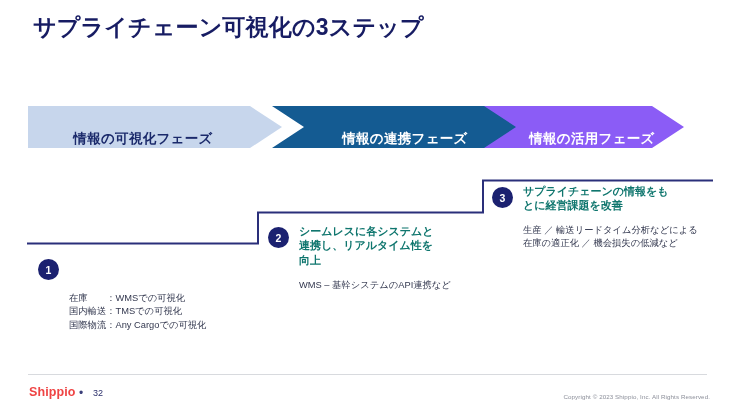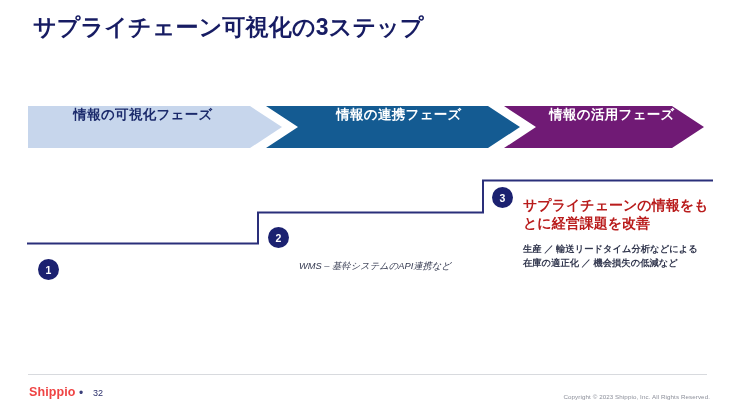--- a/index.html
+++ b/index.html
@@ -50,21 +50,21 @@
     left: 0;
     top: 106px;
     width: 734px;
     height: 44px;
   }
   .chev {
     position: absolute;
     top: 0;
     height: 42px;
     display: flex;
-    align-items: flex-start;
+    align-items: flex-end;
     justify-content: center;
   }
   .chev-label {
     font-size: 13.5px;
     font-weight: bold;
     white-space: nowrap;
     letter-spacing: 0.3px;
     position: relative;
     z-index: 2;
   }
@@ -72,34 +72,34 @@
     left: 28px;
     width: 254px;
     background: #c7d6ec;
     clip-path: polygon(0 0, 222px 0, 254px 50%, 222px 100%, 0 100%);
   }
   .chev-1 .chev-label {
     color: #1b2a6b;
     margin-right: 24px;
   }
   .chev-2 {
-    left: 266px;
+    left: 272px;
     width: 254px;
     background: #145b92;
     clip-path: polygon(0 0, 222px 0, 254px 50%, 222px 100%, 0 100%, 32px 50%);
   }
   .chev-2 .chev-label {
     color: #ffffff;
     margin-right: 10px;
     margin-left: 22px;
   }
   .chev-3 {
-    left: 504px;
+    left: 484px;
     width: 200px;
-    background: #701a75;
+    background: #8b5cf6;
     clip-path: polygon(0 0, 168px 0, 200px 50%, 168px 100%, 0 100%, 32px 50%);
   }
   .chev-3 .chev-label {
     color: #ffffff;
     margin-right: 6px;
     margin-left: 22px;
   }
 
   
   .stair {
@@ -128,42 +128,41 @@
     color: #ffffff;
     font-size: 10.5px;
     font-weight: bold;
     display: flex;
     align-items: center;
     justify-content: center;
     margin-top: 3px;
   }
   .step-title {
     margin-left: 10px;
-    font-size: 14px;
+    font-size: 11px;
     font-weight: bold;
     line-height: 1.30;
-    color: #b91c1c;
-    margin-top: 12px;
+    color: #0f766e;
   }
   .step-detail {
     font-size: 9.3px;
     line-height: 1.45;
     color: #33384f;
     font-weight: normal;
     white-space: pre-line;
   }
 
   #step-1 { left: 38px; top: 256px; width: 215px; }
   #step-1 .step-detail { margin-left: 31px; margin-top: 12px; }
 
   #step-2 { left: 268px; top: 224px; width: 212px; }
-  #step-2 .step-detail { margin-left: 31px; margin-top: 12px; font-style: italic; }
+  #step-2 .step-detail { margin-left: 31px; margin-top: 12px; }
 
   #step-3 { left: 492px; top: 184px; width: 222px; }
-  #step-3 .step-detail { margin-left: 31px; margin-top: 11px; font-weight: bold; }
+  #step-3 .step-detail { margin-left: 31px; margin-top: 11px; }
 
   
   .footer-rule {
     position: absolute;
     left: 28px;
     top: 374px;
     width: 679px;
     height: 1px;
     background: #d8dade;
   }
@@ -221,25 +220,31 @@
   </div>
 
   <svg class="stair" viewBox="0 0 734 412" width="734" height="412" aria-hidden="true">
     <path d="M 28 243.5 L 258 243.5 L 258 212.5 L 483 212.5 L 483 180.5 L 712 180.5" fill="none" stroke="#2a2f7a" stroke-width="2" stroke-linecap="square" stroke-linejoin="miter"></path>
   </svg>
 
   <div class="step" id="step-1">
     <div class="step-head">
       <div class="step-badge">1</div>
     </div>
+    <div class="step-detail">在庫　　：WMSでの可視化
+国内輸送：TMSでの可視化
+国際物流：Any Cargoでの可視化</div>
   </div>
 
   <div class="step" id="step-2">
     <div class="step-head">
       <div class="step-badge">2</div>
+      <div class="step-title" style="white-space:pre-line;">シームレスに各システムと
+連携し、リアルタイム性を
+向上</div>
     </div>
     <div class="step-detail">WMS – 基幹システムのAPI連携など</div>
   </div>
 
   <div class="step" id="step-3">
     <div class="step-head">
       <div class="step-badge">3</div>
       <div class="step-title" style="white-space:pre-line;">サプライチェーンの情報をも
 とに経営課題を改善</div>
     </div>

